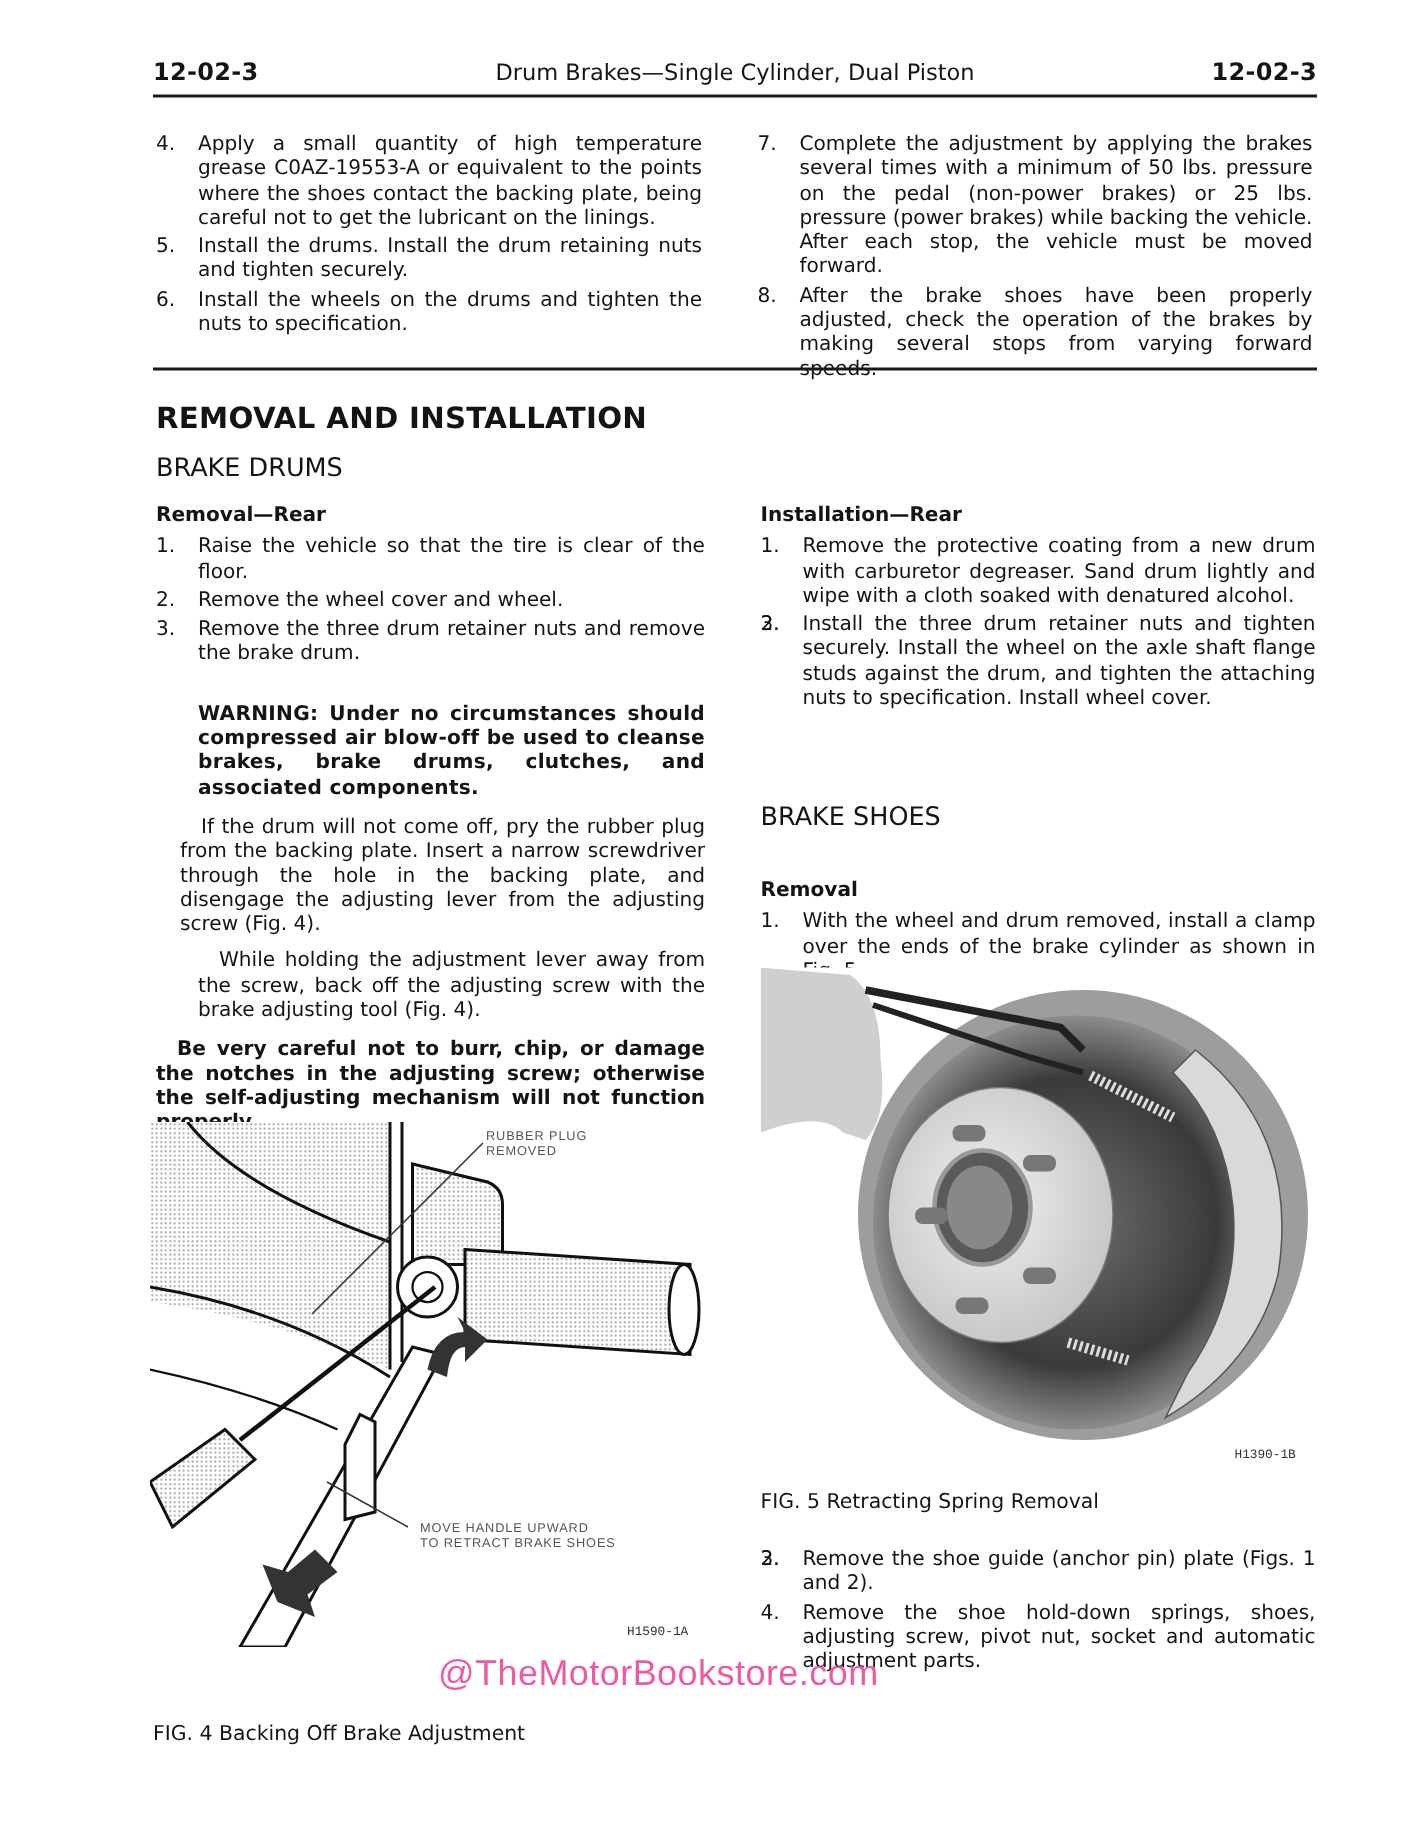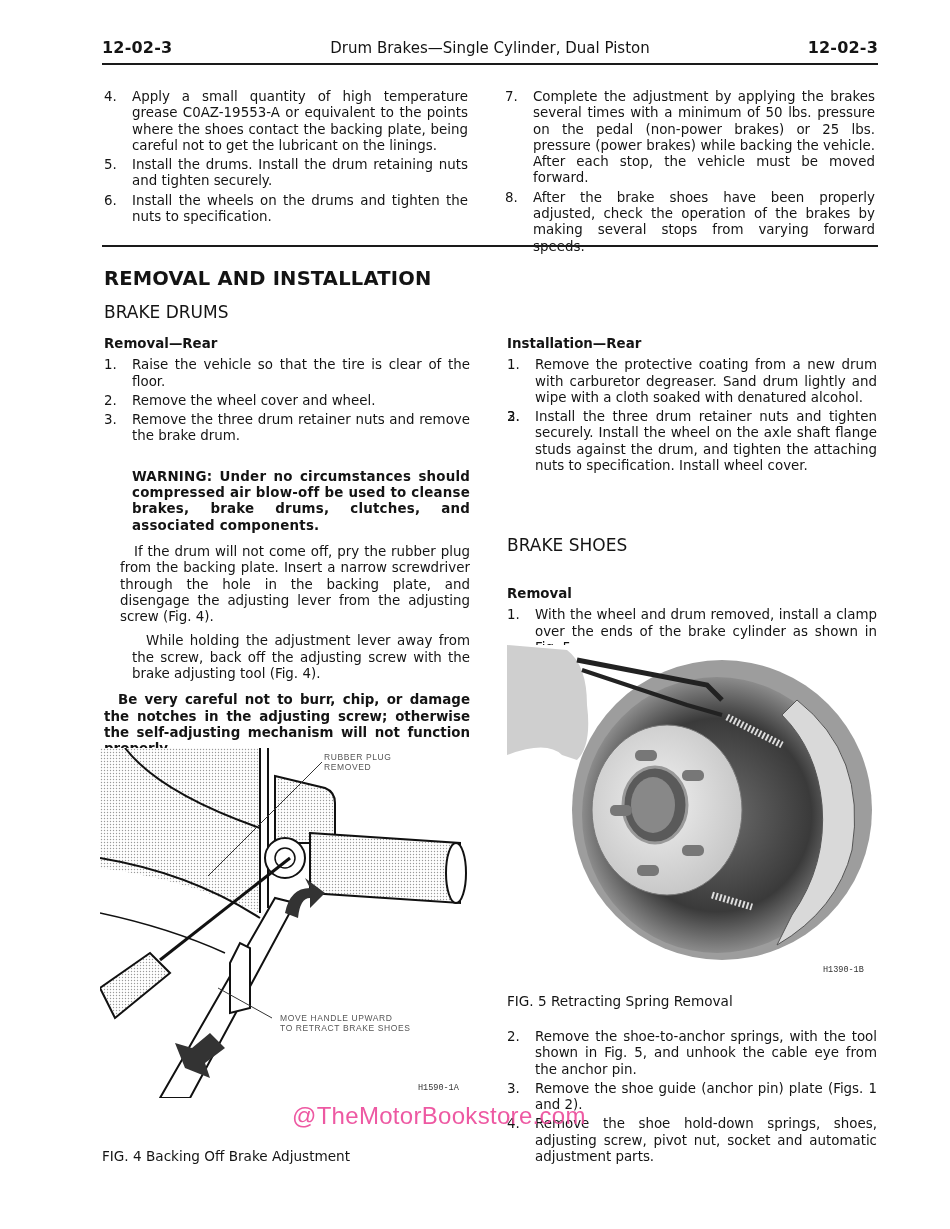--- a/index.html
+++ b/index.html
@@ -177,19 +177,19 @@
 
     <path d="M70,15 L200,40 L215,55" stroke="#222" stroke-width="5" fill="none"></path>
     <path d="M75,25 L180,60 L215,70" stroke="#222" stroke-width="4" fill="none"></path>
   </svg>
 </div>
 <div class="fig-id" style="left:823px; top:965px;">H1390-1B</div>
 <div class="fig-cap" style="left:507px; top:993px;">FIG. 5  Retracting Spring Removal</div>
 
 <div class="col" style="left:507px; top:1029px; width:370px;">
   <ol class="steps">
-    <li><span class="num">2.</span><span>Remove the shoe-to-anchor springs, with the tool shown in Fig. 5, and unhook the cable eye from the anchor pin.</span></li>
+    <li><span class="num">2.</span></li>
     <li><span class="num">3.</span><span>Remove the shoe guide (anchor pin) plate (Figs. 1 and 2).</span></li>
     <li><span class="num">4.</span><span>Remove the shoe hold-down springs, shoes, adjusting screw, pivot nut, socket and automatic adjustment parts.</span></li>
   </ol>
 </div>
 
 <div class="watermark">@TheMotorBookstore.com</div>
 
 </body></html>

